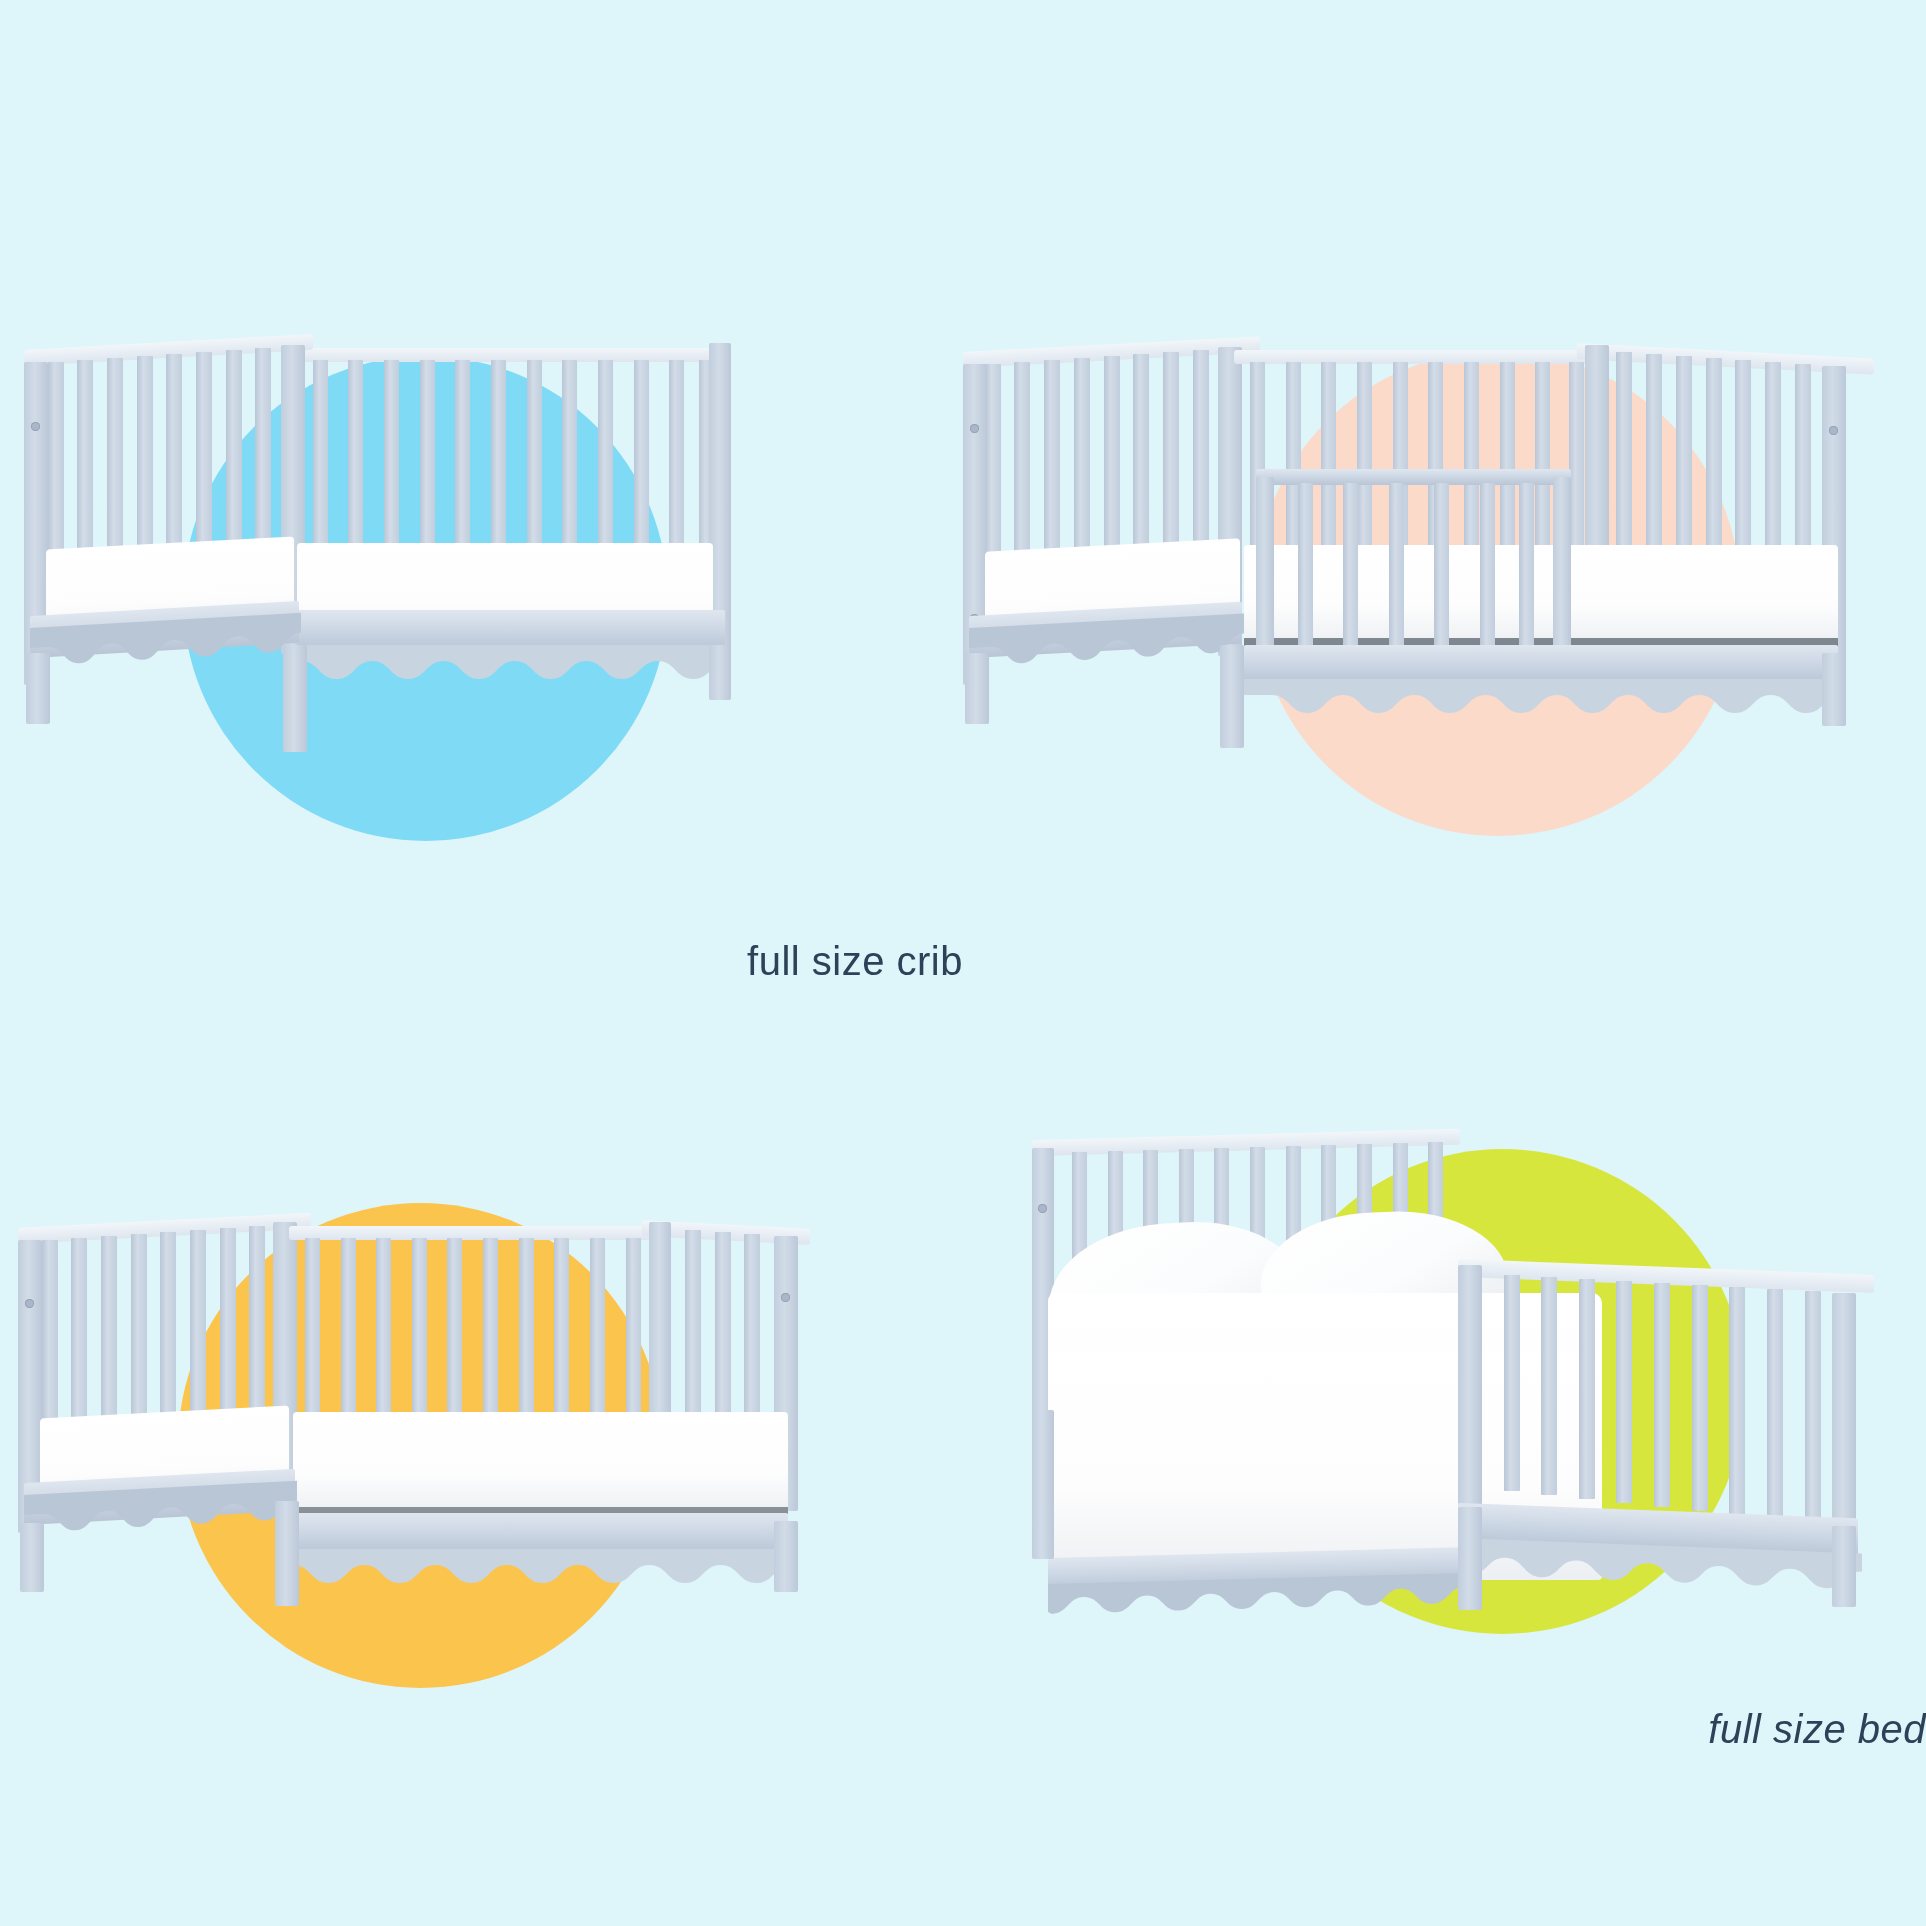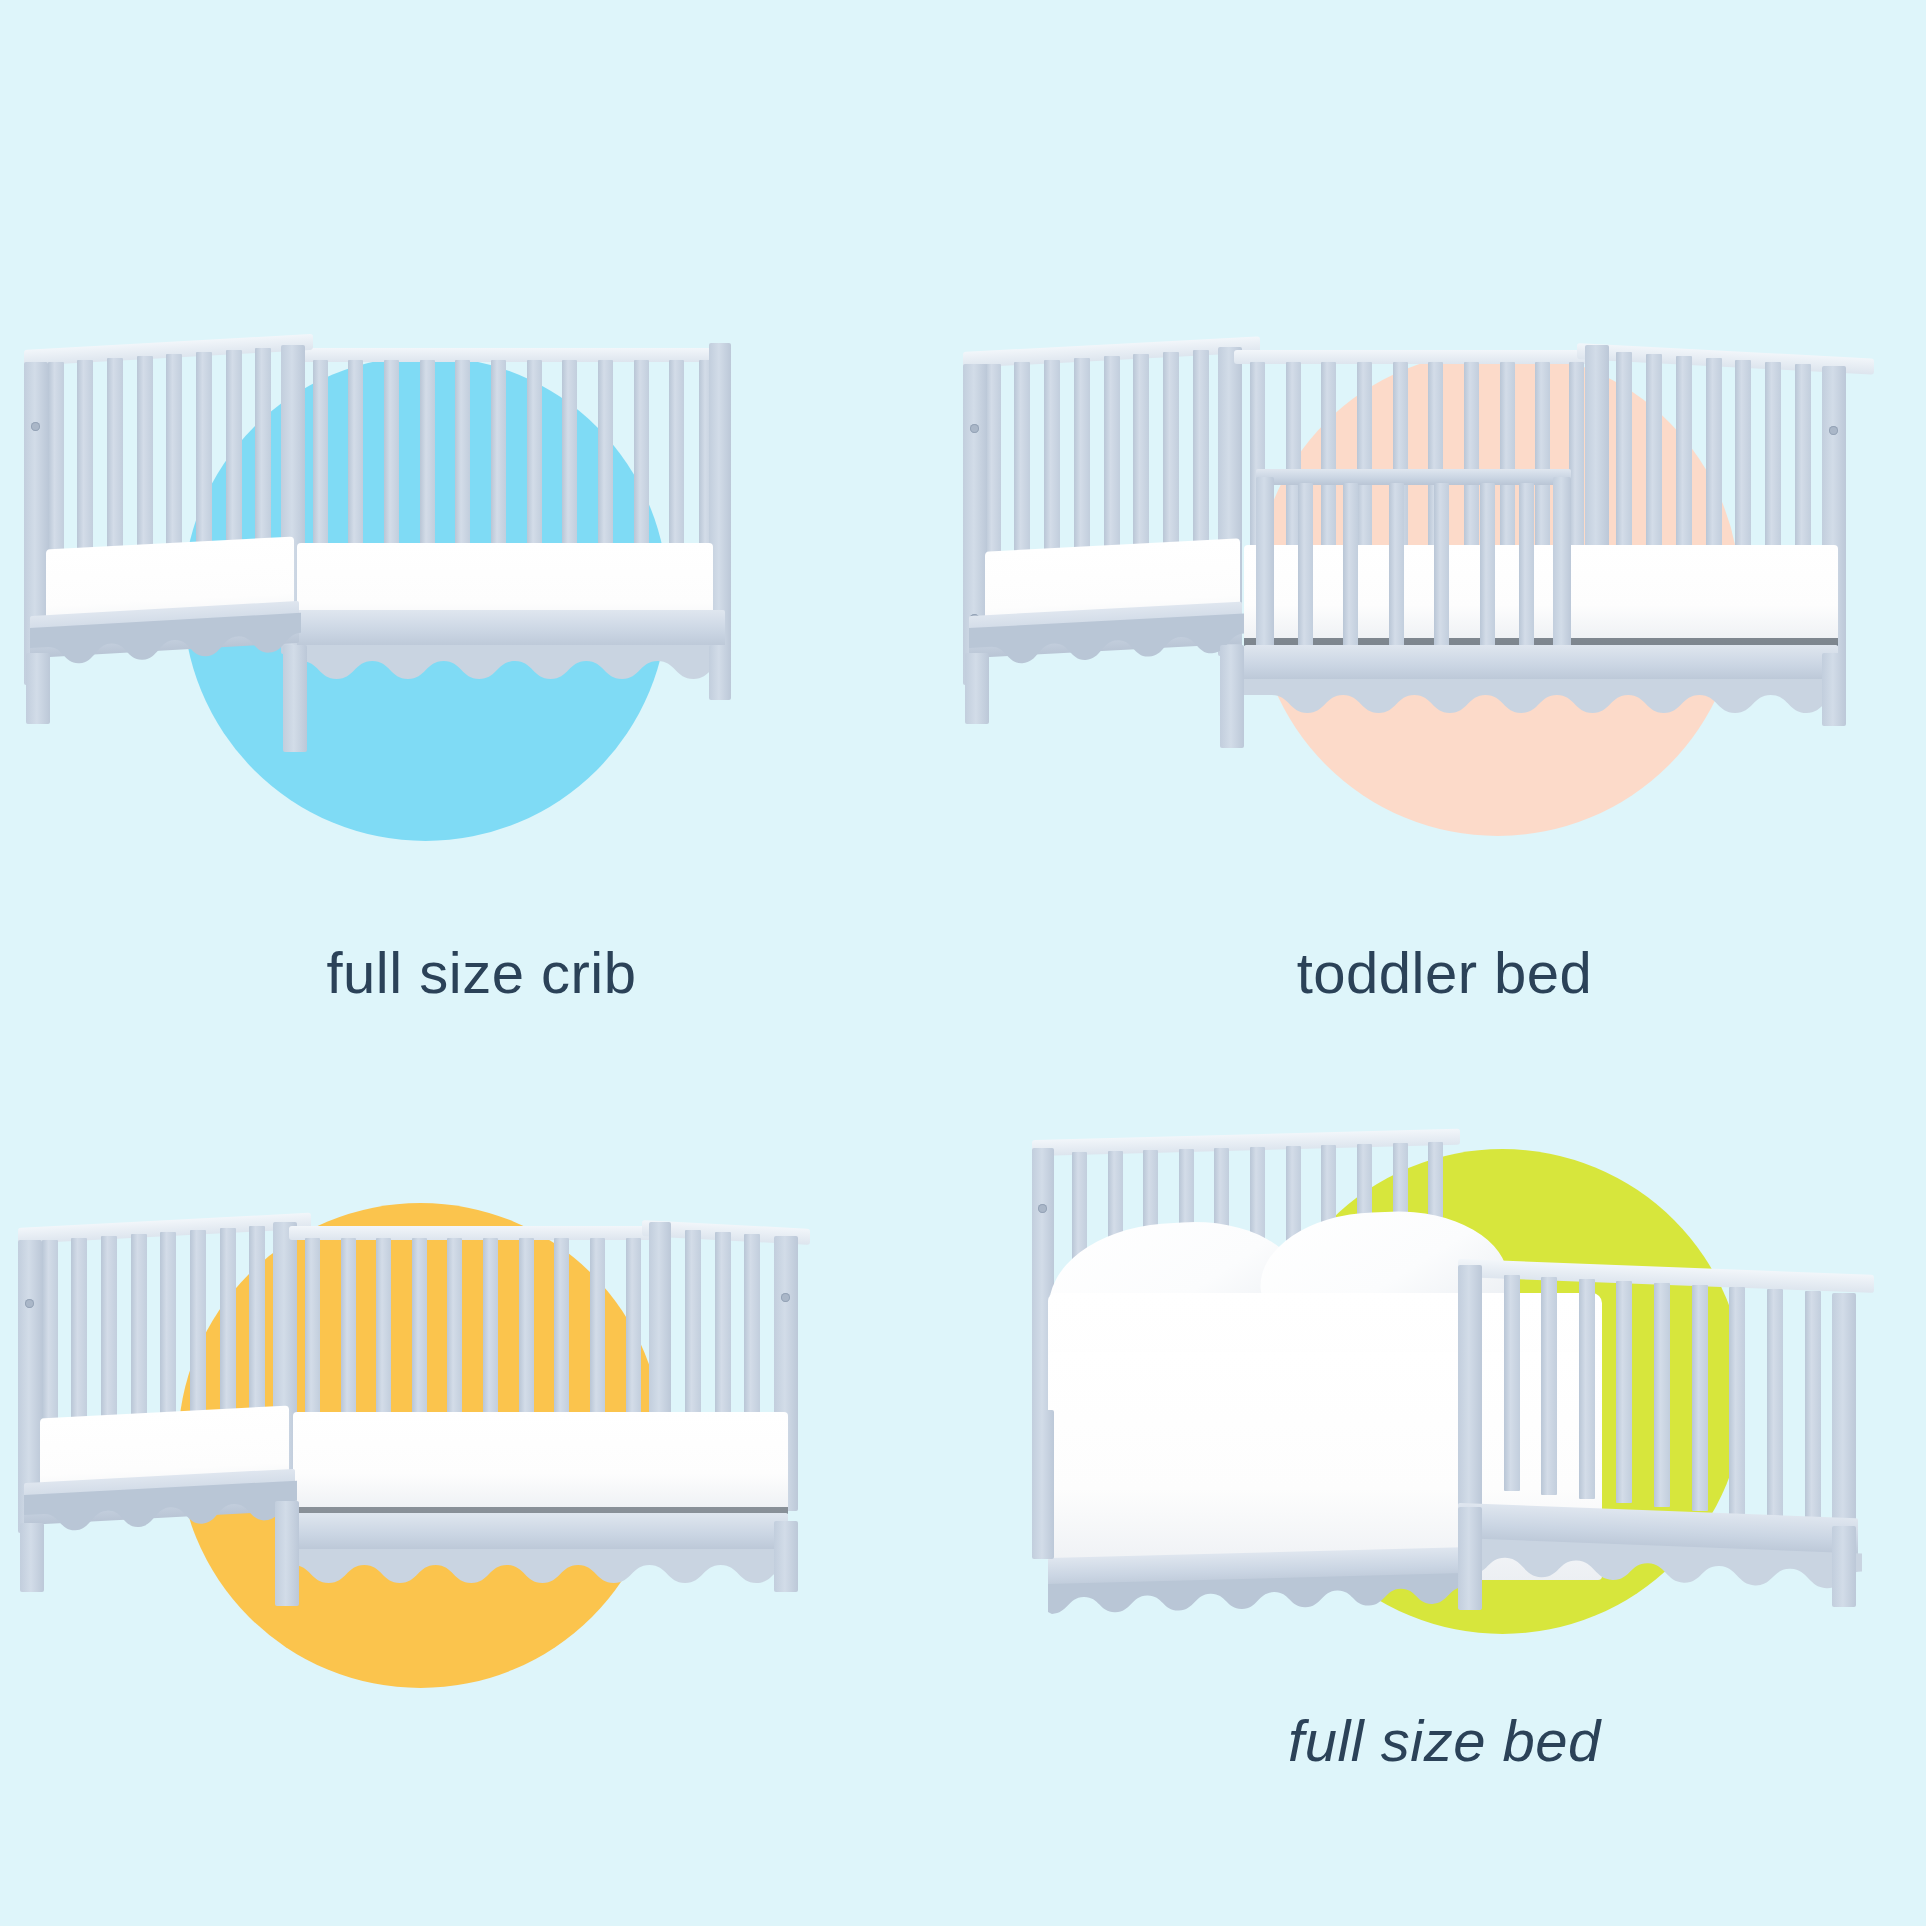--- a/index.html
+++ b/index.html
@@ -31,22 +31,22 @@
   .cell-1{left:963px;top:0;}
   .cell-2{left:0;top:812px;}
   .cell-3{left:963px;top:768px;font-style:italic;}
 
   .stage{position:absolute;left:0;top:0;width:963px;height:634px;}
 
   .circle{position:absolute;border-radius:50%;}
 
   .caption{
     position:absolute;left:0;top:642px;width:963px;
-    text-align:center;
-    font-size:58px;
+    text-align:right;
+    font-size:40px;
     font-weight:300;
     color:#2b4258;
     letter-spacing:0.5px;
   }
 
   
   .fur{position:absolute;}
   .post{position:absolute;background:linear-gradient(90deg,#c2cedd 0%,#d2dce8 45%,#bcc8d8 100%);border-radius:2px;}
   .rail{position:absolute;background:linear-gradient(180deg,#dfe6ef 0%,#cad5e3 55%,#b9c5d5 100%);border-radius:2px;}
   .slat{position:absolute;background:linear-gradient(90deg,#b9c6d6 0%,#d3dce8 40%,#c2cedd 100%);border-radius:1px;}
@@ -195,21 +195,20 @@
           </svg>
           <svg class="scallop" style="left:6px;top:331px;width:275px;height:46px;transform:skewY(-3deg);transform-origin:left top;" viewBox="0 0 278 46" preserveAspectRatio="none">
             <path d="M0,0 H278 V20 C262,20 262,38 246,38 C230,38 230,20 214,20 C198,20 198,38 182,38 C166,38 166,20 150,20 C134,20 134,38 118,38 C102,38 102,20 86,20 C70,20 70,38 54,38 C38,38 38,20 22,20 L0,20 Z" fill="#b9c6d6"></path>
           </svg>
 
           <div class="post" style="left:2px;top:356px;width:24px;height:71px;"></div>
           <div class="post" style="left:257px;top:348px;width:24px;height:103px;"></div>
           <div class="post" style="left:859px;top:356px;width:24px;height:73px;"></div>
         </div>
       </div>
-      <div class="caption">toddler bed</div>
     </div>
 
     <div class="cell cell-2">
       <div class="stage">
         <div class="circle" style="left:178px;top:94px;width:485px;height:485px;background:#fbc44d;"></div>
 
         <div class="fur" style="left:0;top:0;width:963px;height:634px;">
 
           <div class="topcap" style="left:18px;top:119px;width:293px;height:16px;transform:skewY(-3deg);transform-origin:left top;"></div>
           <div class="slat" style="left:42px;top:131px;width:16px;height:198px;"></div>

